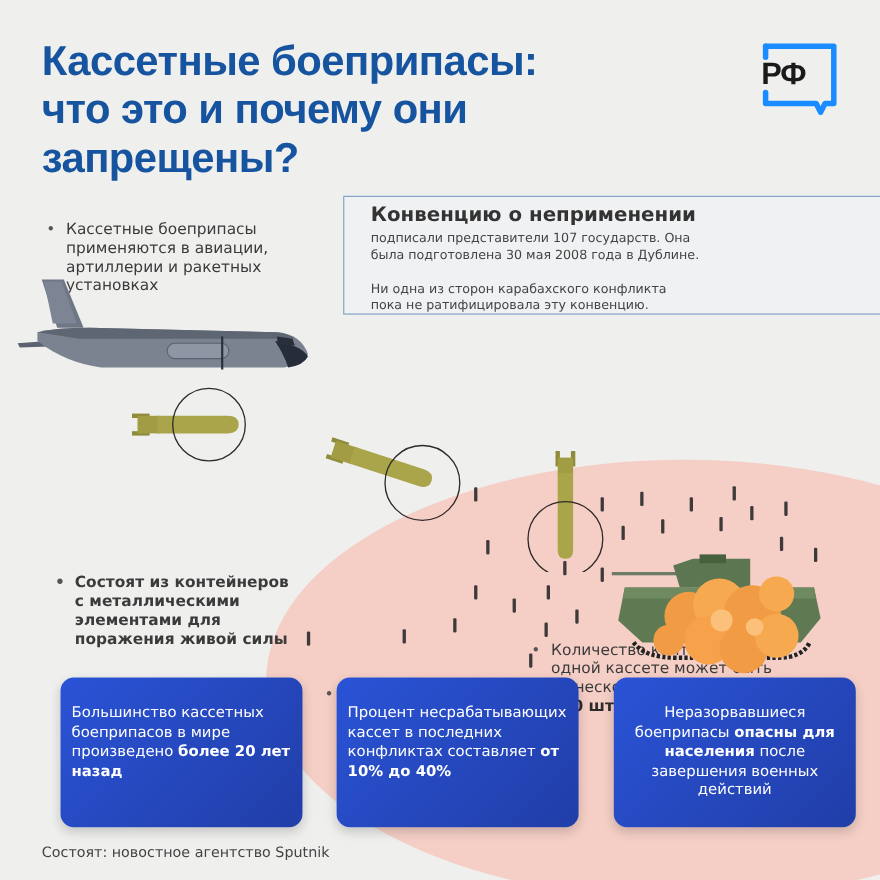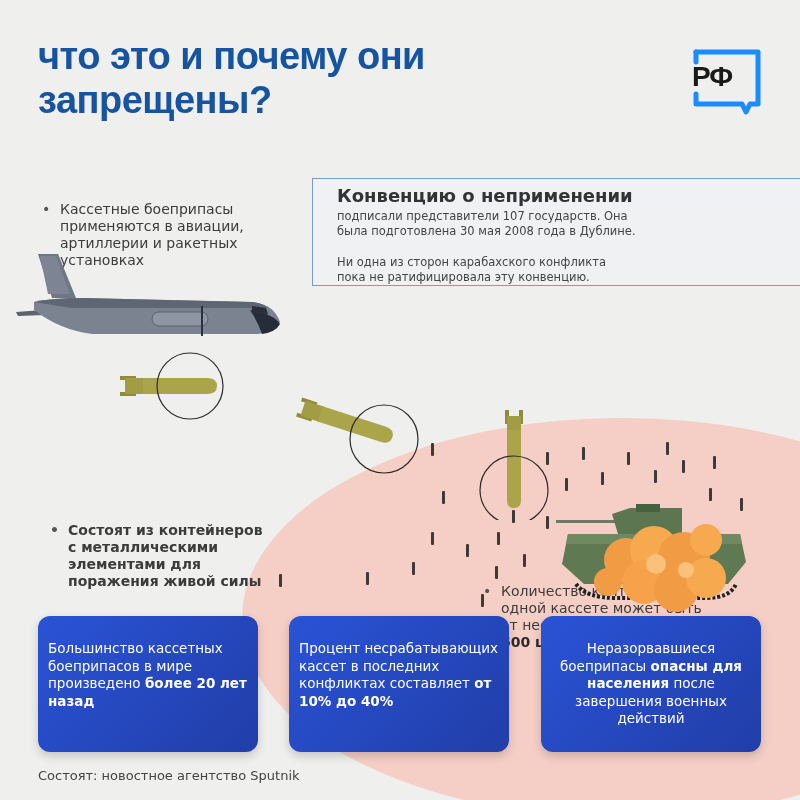--- a/index.html
+++ b/index.html
@@ -11,21 +11,21 @@
     color: #3c3c3c;
   }
   .abs { position: absolute; }
 
   .title {
     left: 38px; top: 34px; width: 560px;
     font-family: "Liberation Sans", sans-serif;
     font-weight: 700; font-size: 38px; line-height: 44px;
     color: #1754a0; letter-spacing: -0.5px;
   }
-  .logo { left: 690px; top: 48px; width: 74px; height: 72px; text-align: right; }
+  .logo { left: 690px; top: 38px; width: 74px; height: 72px; text-align: right; }
   .logo-text {
     position: absolute; left: 2px; top: 13px;
     font-family: "Liberation Sans", sans-serif; font-weight: 700;
     font-size: 28px; color: #1a1a1a; letter-spacing: -1px;
   }
 
   .bullet {
     font-size: 14px; line-height: 17px; color: #3b3b3b;
     padding-left: 18px; position: relative;
   }
@@ -47,34 +47,35 @@
     left: 242px; top: 418px; width: 760px; height: 400px;
     background: #f5cfc6; border-radius: 50%;
   }
 
   .card {
     top: 616px; width: 220px; height: 136px;
     background: linear-gradient(135deg, #2a53d6 0%, #213ea8 100%);
     border-radius: 12px;
     box-shadow: 0 4px 10px rgba(0,0,0,0.18);
     padding: 24px 10px 10px 10px;
-    color: #fff; font-size: 13.5px; line-height: 17.5px;
+    color: #fff; font-size: 13.5px; line-height: 17.5px; margin-left: 17px;
   }
   .card b { font-weight: 700; }
 
   .source { left: 38px; top: 768px; font-size: 13px; color: #444; }
 
   .tick { width: 3px; height: 13px; background: #3e3a3a; border-radius: 1px; }
 </style>
 </head>
 <body>
 
 <div class="abs pink"></div>
 
 <div class="abs title">
+  <div>Кассетные боеприпасы:</div>
   <div>что это и почему они</div>
   <div>запрещены?</div>
 </div>
 
 <div class="abs logo">
   <svg width="74" height="72" viewBox="0 0 74 72">
     <path d="M6 4 H68 V56 H60 L56 64 L52 56 H6 V46" fill="none" stroke="#1a8cff" stroke-width="5" stroke-linejoin="round" stroke-linecap="round"></path>
     <path d="M6 4 V14" fill="none" stroke="#1a8cff" stroke-width="5" stroke-linecap="round"></path>
   </svg>
   <span class="logo-text">РФ</span>

